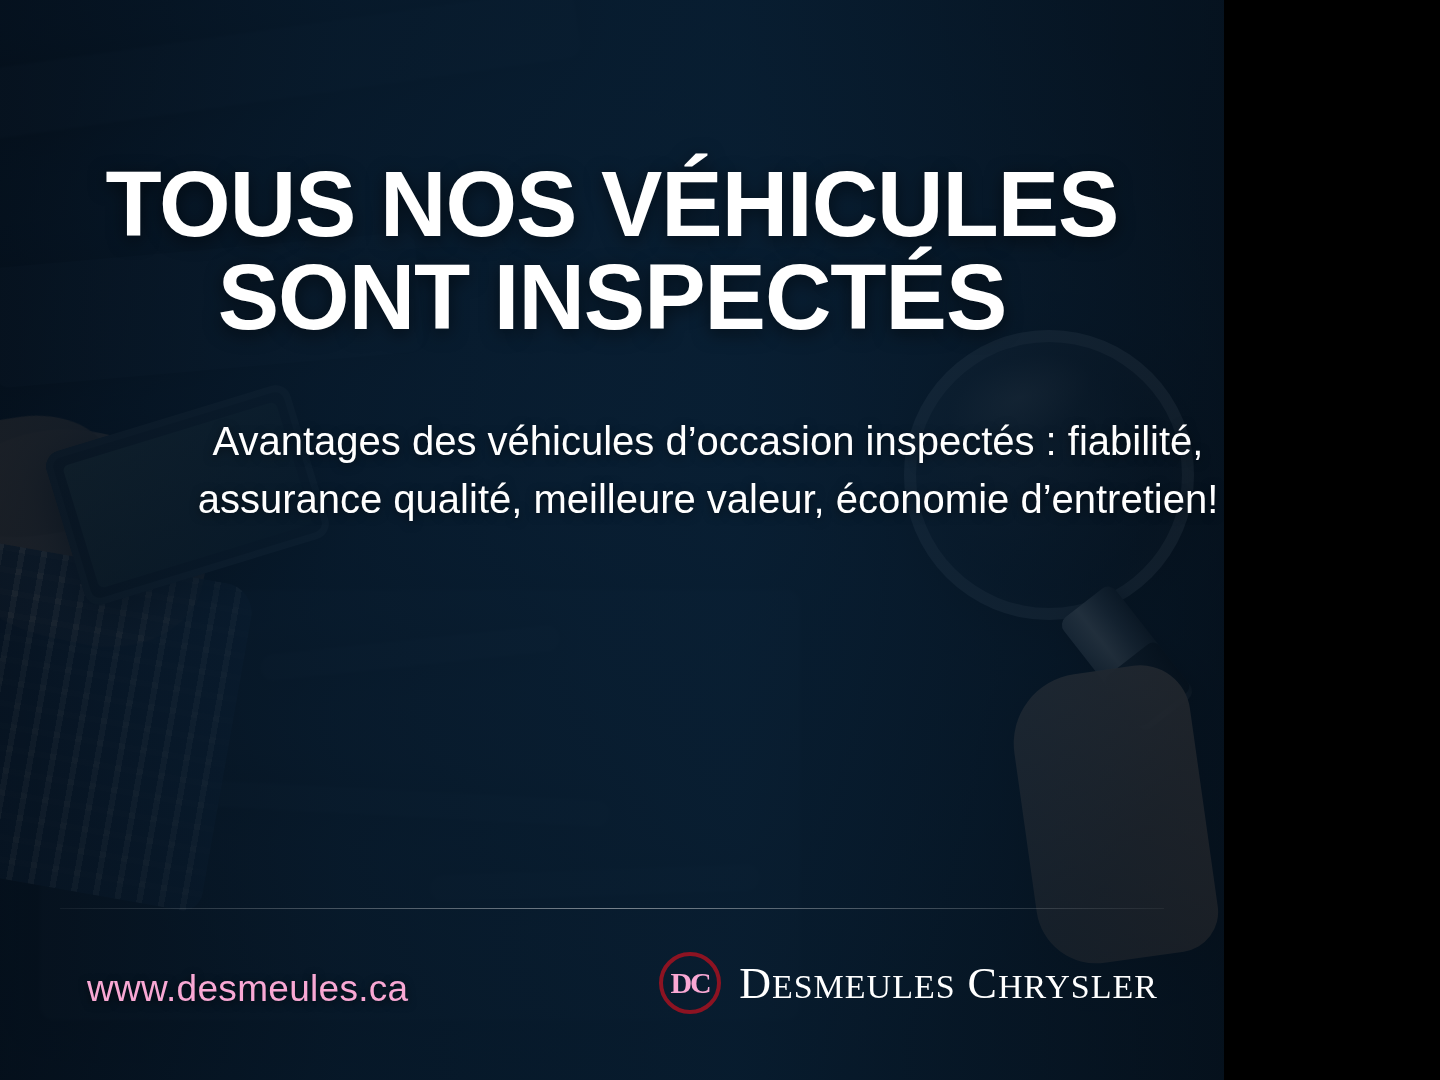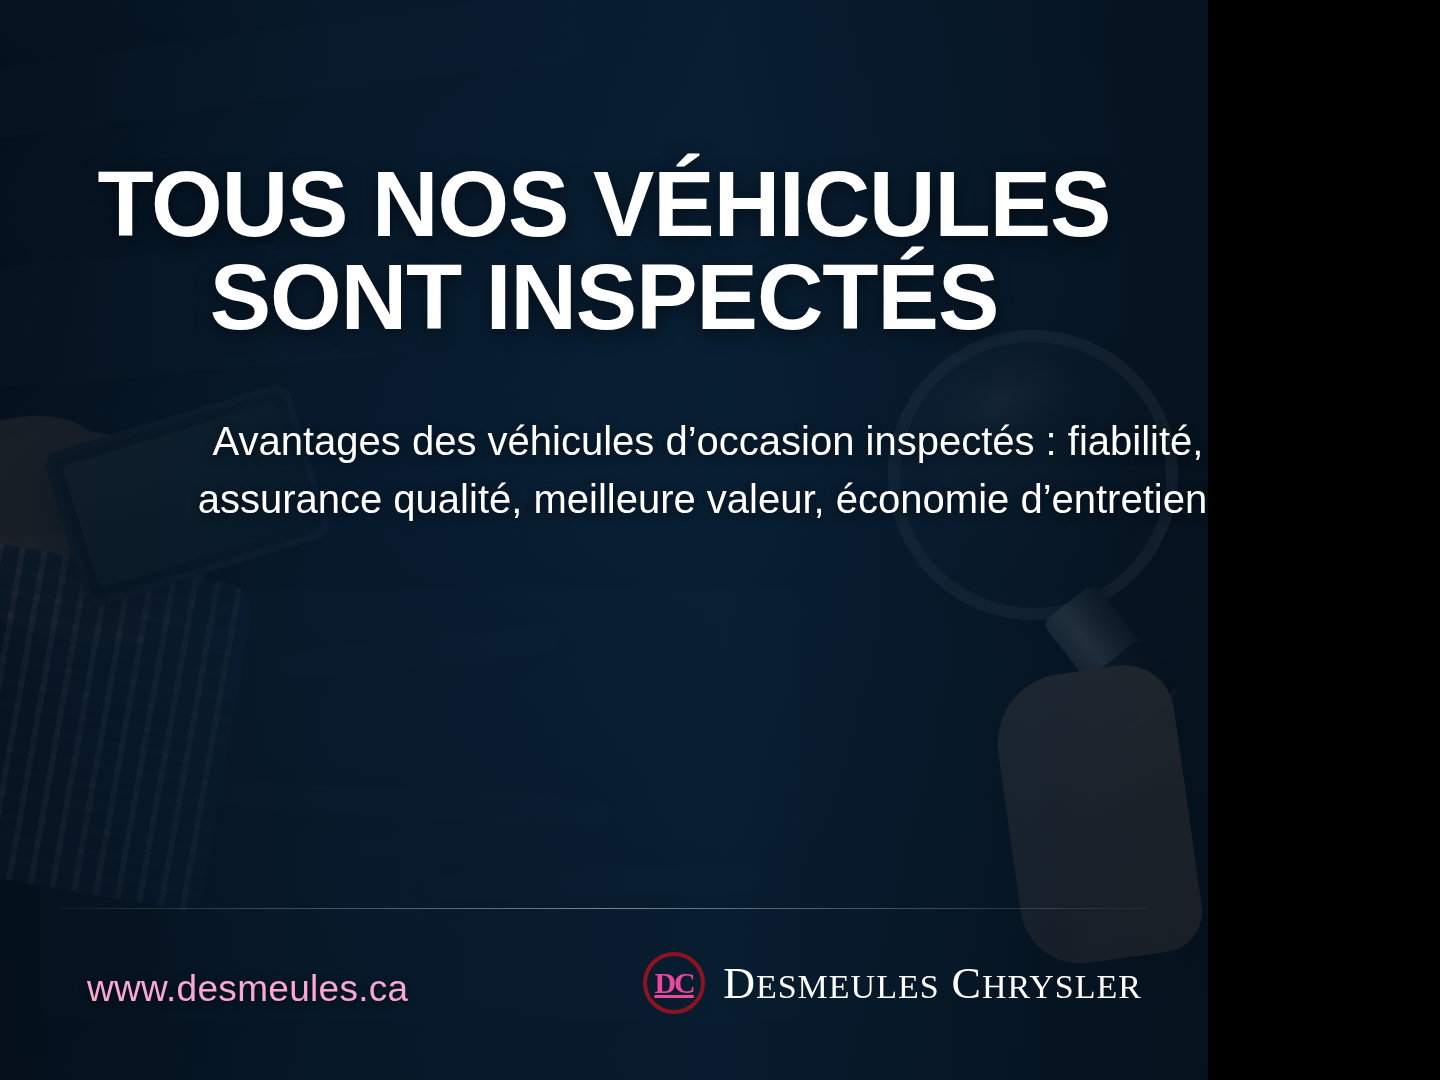--- a/index.html
+++ b/index.html
@@ -7,20 +7,21 @@
     padding: 0;
     background: #000;
   }
   .stage {
     position: relative;
     width: 1208px;
     height: 1080px;
     overflow: hidden;
     font-family: "Liberation Sans", sans-serif;
     background: #0d1b2a;
+    padding-left: 16px;
   }
 
   
   .photo-layer {
     position: absolute;
     inset: 0;
     background:
       
       linear-gradient(180deg, #0b2239 0%, #0a1c2e 40%, #081623 100%);
   }
@@ -262,23 +263,22 @@
   }
   .logo-mark .dc {
     position: absolute;
     inset: 0;
     display: flex;
     align-items: center;
     justify-content: center;
     font-family: "Liberation Serif", serif;
     font-weight: bold;
     font-size: 30px;
-    color: #ec4899;
+    color: #f9a8d4;
     letter-spacing: -2px;
-    text-decoration: underline;
   }
   .logo-text {
     font-family: "Liberation Serif", serif;
     font-size: 44px;
     color: #ffffff;
     letter-spacing: 1px;
     white-space: nowrap;
   }
   .logo-text .small-caps {
     font-size: 34px;

